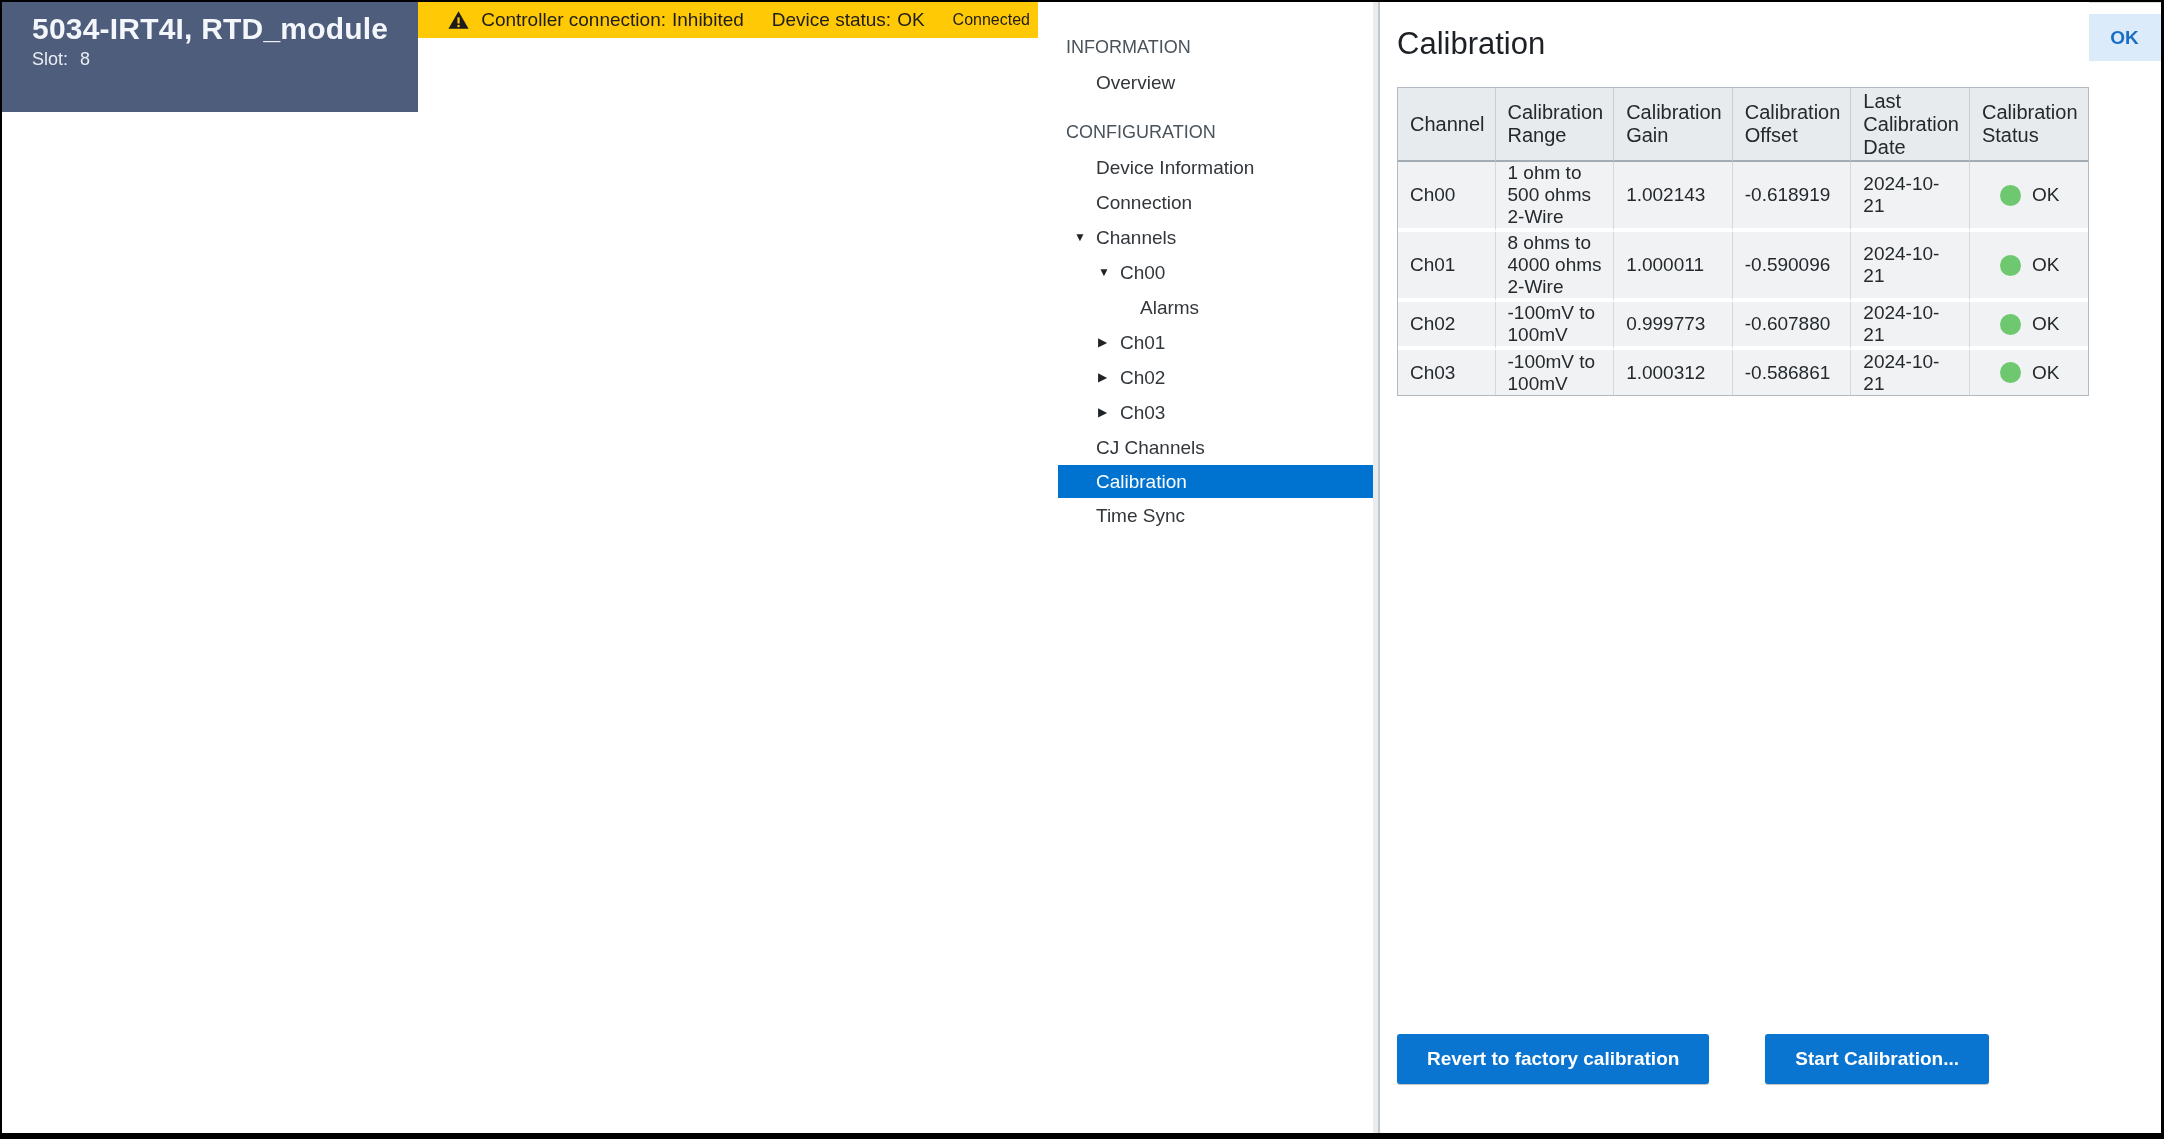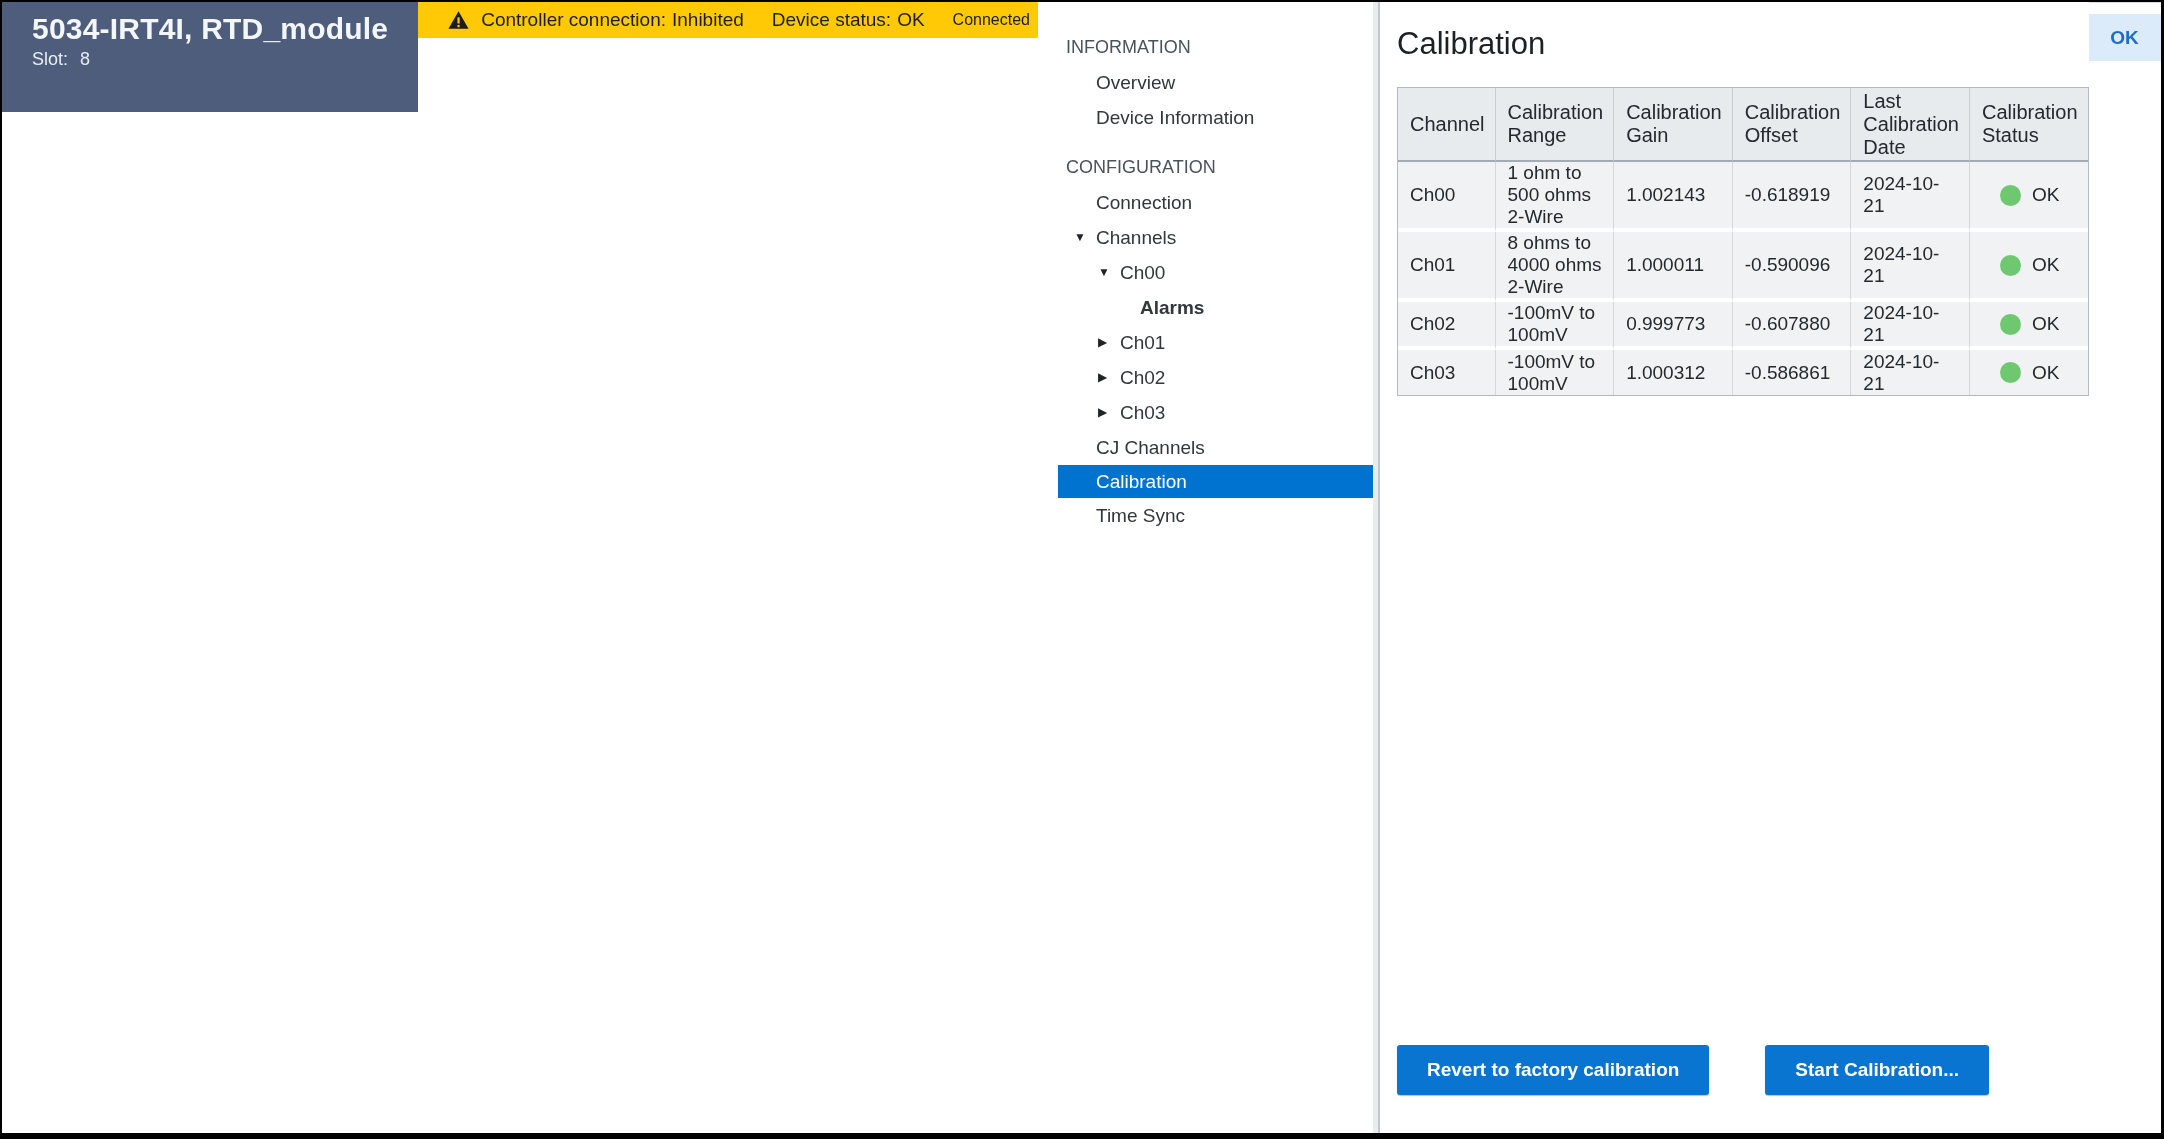--- a/index.html
+++ b/index.html
@@ -81,21 +81,21 @@
   }
   .nav-section {
     padding-left: 28px;
     font-size: 18px;
     color: #4a525a;
   }
   .nav-section.cfg { margin-top: 15px; }
   .nav-item { padding-left: 38px; margin-left: 20px; }
   .nav-item.has-arrow { padding-left: 16px; }
   .nav-item.lvl2 { padding-left: 40px; }
-  .nav-item.lvl3 { padding-left: 82px; font-weight: bold; }
+  .nav-item.lvl3 { padding-left: 82px; }
   .arrow {
     width: 22px;
     font-size: 12px;
     color: #1f2326;
     display: inline-block;
   }
   .nav-item.selected {
     background: #0072d0;
     color: #ffffff;
     height: 33px;
@@ -172,21 +172,21 @@
     border-radius: 50%;
     background: #6ec86f;
     display: inline-block;
     margin-right: 11px;
   }
 
   
   .action-row {
     position: absolute;
     left: 17px;
-    bottom: 38px;
+    bottom: 49px;
     display: flex;
     gap: 56px;
   }
   .btn-primary {
     background: #0a74d1;
     color: #ffffff;
     font-family: "Liberation Sans", sans-serif;
     font-size: 19px;
     font-weight: 700;
     border: none;
@@ -254,22 +254,22 @@
     </span>
     <span class="spacer"></span>
     <span class="connected">Connected</span>
   </div>
 
   <div class="body-area">
 
     <div class="sidebar">
       <div class="nav-row nav-section">INFORMATION</div>
       <div class="nav-row nav-item">Overview</div>
+      <div class="nav-row nav-section cfg">CONFIGURATION</div>
       <div class="nav-row nav-item">Device Information</div>
-      <div class="nav-row nav-section cfg">CONFIGURATION</div>
       <div class="nav-row nav-item">Connection</div>
       <div class="nav-row nav-item has-arrow">
         <span class="arrow">▼</span>
         <span>Channels</span>
       </div>
       <div class="nav-row nav-item has-arrow lvl2">
         <span class="arrow">▼</span>
         <span>Ch00</span>
       </div>
       <div class="nav-row nav-item lvl3">Alarms</div>

